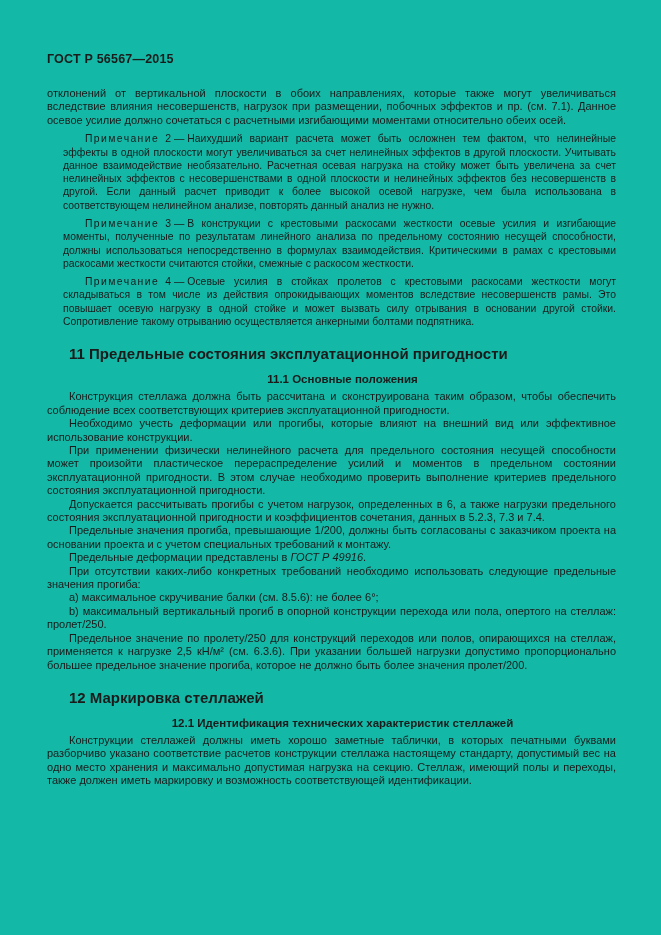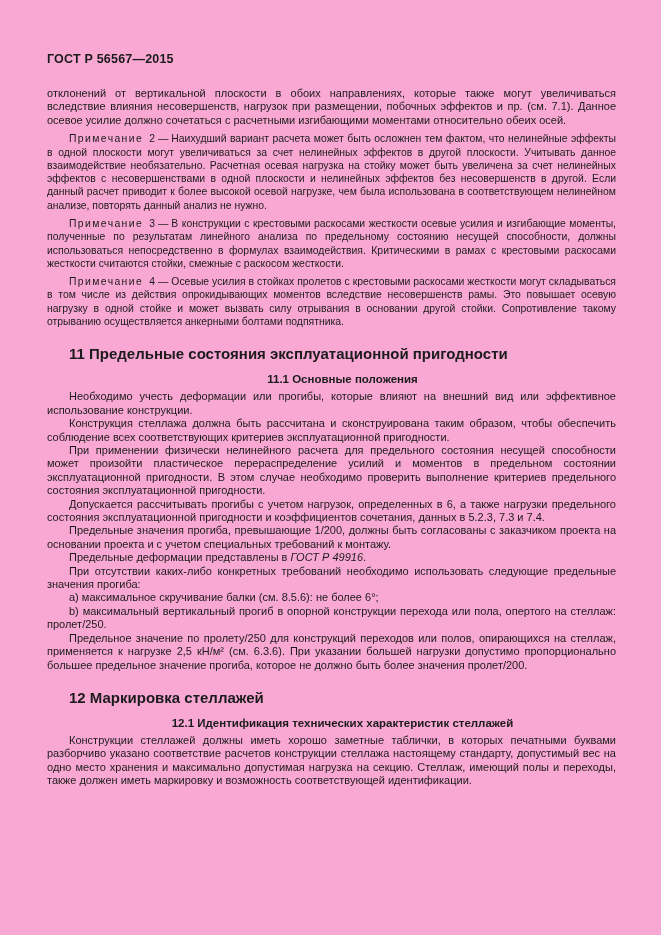--- a/index.html
+++ b/index.html
@@ -5,21 +5,21 @@
   html, body {
     margin: 0;
     padding: 0;
     background: #ffffff;
   }
   .page {
     position: relative;
     width: 661px;
     height: 935px;
     box-sizing: border-box;
-    background: #f9a8d4;
+    background: #14b8a6;
     color: #1b1b1b;
     font-family: "Liberation Sans", "DejaVu Sans", sans-serif;
     padding: 52px 45px 0 47px;
     overflow: hidden;
   }
   .doc-header {
     font-size: 12.5px;
     font-weight: bold;
     letter-spacing: 0.2px;
     margin-bottom: 21px;
@@ -31,20 +31,21 @@
     text-indent: 22px;
     margin: 0;
   }
   .p.noindent { text-indent: 0; }
   .note {
     font-size: 10.4px;
     line-height: 13.3px;
     text-align: justify;
     text-indent: 22px;
     margin-top: 5px;
+    margin-left: 16px;
   }
   .note-label { letter-spacing: 1.4px; margin-right: 6px; }
   .note-num  { margin-right: 3px; }
   .note-dash { margin-right: 3px; }
   .h1 {
     font-size: 15px;
     line-height: 18px;
     font-weight: bold;
     margin-top: 17px;
     margin-bottom: 9px;
@@ -72,22 +73,22 @@
 <div class="page">
   <div class="doc-header">ГОСТ Р 56567—2015</div>
 
   <div id="doc-body">
       <div class="p noindent">отклонений от вертикальной плоскости в обоих направлениях, которые также могут увеличиваться вследствие влияния несовершенств, нагрузок при размещении, побочных эффектов и пр. (см. 7.1). Данное осевое усилие должно сочетаться с расчетными изгибающими моментами относительно обеих осей.</div>
       <div class="note"><span class="note-label">Примечание</span><span class="note-num">2</span><span class="note-dash">—</span><span>Наихудший вариант расчета может быть осложнен тем фактом, что нелинейные эффекты в одной плоскости могут увеличиваться за счет нелинейных эффектов в другой плоскости. Учитывать данное взаимодействие необязательно. Расчетная осевая нагрузка на стойку может быть увеличена за счет нелинейных эффектов с несовершенствами в одной плоскости и нелинейных эффектов без несовершенств в другой. Если данный расчет приводит к более высокой осевой нагрузке, чем была использована в соответствующем нелинейном анализе, повторять данный анализ не нужно.</span></div>
       <div class="note"><span class="note-label">Примечание</span><span class="note-num">3</span><span class="note-dash">—</span><span>В конструкции с крестовыми раскосами жесткости осевые усилия и изгибающие моменты, полученные по результатам линейного анализа по предельному состоянию несущей способности, должны использоваться непосредственно в формулах взаимодействия. Критическими в рамах с крестовыми раскосами жесткости считаются стойки, смежные с раскосом жесткости.</span></div>
       <div class="note"><span class="note-label">Примечание</span><span class="note-num">4</span><span class="note-dash">—</span><span>Осевые усилия в стойках пролетов с крестовыми раскосами жесткости могут складываться в том числе из действия опрокидывающих моментов вследствие несовершенств рамы. Это повышает осевую нагрузку в одной стойке и может вызвать силу отрывания в основании другой стойки. Сопротивление такому отрыванию осуществляется анкерными болтами подпятника.</span></div>
       <div class="h1">11 Предельные состояния эксплуатационной пригодности</div>
       <div class="h2">11.1 Основные положения</div>
+      <div class="p">Конструкция стеллажа должна быть рассчитана и сконструирована таким образом, чтобы обеспечить соблюдение всех соответствующих критериев эксплуатационной пригодности.</div>
       <div class="p">Необходимо учесть деформации или прогибы, которые влияют на внешний вид или эффективное использование конструкции.</div>
-      <div class="p">Конструкция стеллажа должна быть рассчитана и сконструирована таким образом, чтобы обеспечить соблюдение всех соответствующих критериев эксплуатационной пригодности.</div>
       <div class="p">При применении физически нелинейного расчета для предельного состояния несущей способности может произойти пластическое перераспределение усилий и моментов в предельном состоянии эксплуатационной пригодности. В этом случае необходимо проверить выполнение критериев предельного состояния эксплуатационной пригодности.</div>
       <div class="p">Допускается рассчитывать прогибы с учетом нагрузок, определенных в 6, а также нагрузки предельного состояния эксплуатационной пригодности и коэффициентов сочетания, данных в 5.2.3, 7.3 и 7.4.</div>
       <div class="p">Предельные значения прогиба, превышающие 1/200, должны быть согласованы с заказчиком проекта на основании проекта и с учетом специальных требований к монтажу.</div>
       <div class="p"><span>Предельные деформации представлены в </span><span class="it">ГОСТ Р 49916</span><span>.</span></div>
       <div class="p">При отсутствии каких-либо конкретных требований необходимо использовать следующие предельные значения прогиба:</div>
       <div class="p">a) максимальное скручивание балки (см. 8.5.6): не более 6°;</div>
       <div class="p">b) максимальный вертикальный прогиб в опорной конструкции перехода или пола, опертого на стеллаж: пролет/250.</div>
       <div class="p">Предельное значение по пролету/250 для конструкций переходов или полов, опирающихся на стеллаж, применяется к нагрузке 2,5 кН/м² (см. 6.3.6). При указании большей нагрузки допустимо пропорционально большее предельное значение прогиба, которое не должно быть более значения пролет/200.</div>
       <div class="h1">12 Маркировка стеллажей</div>
       <div class="h2">12.1 Идентификация технических характеристик стеллажей</div>

